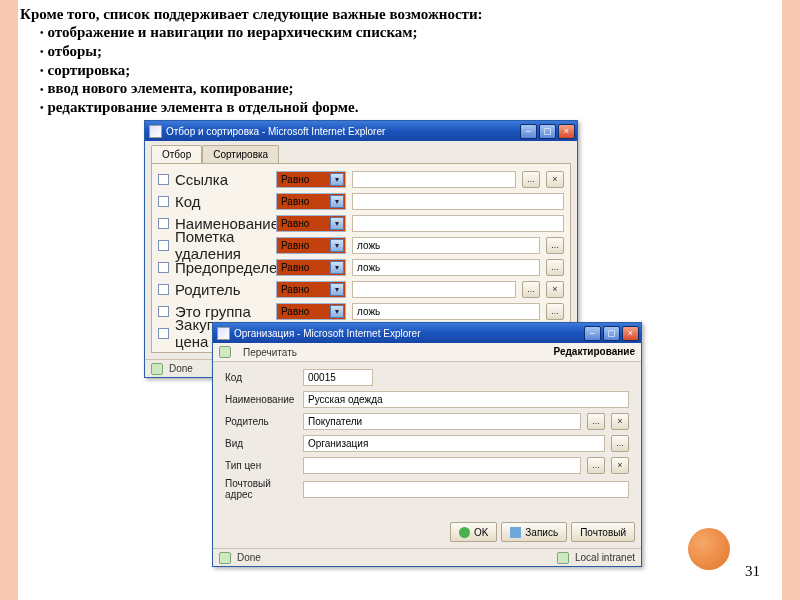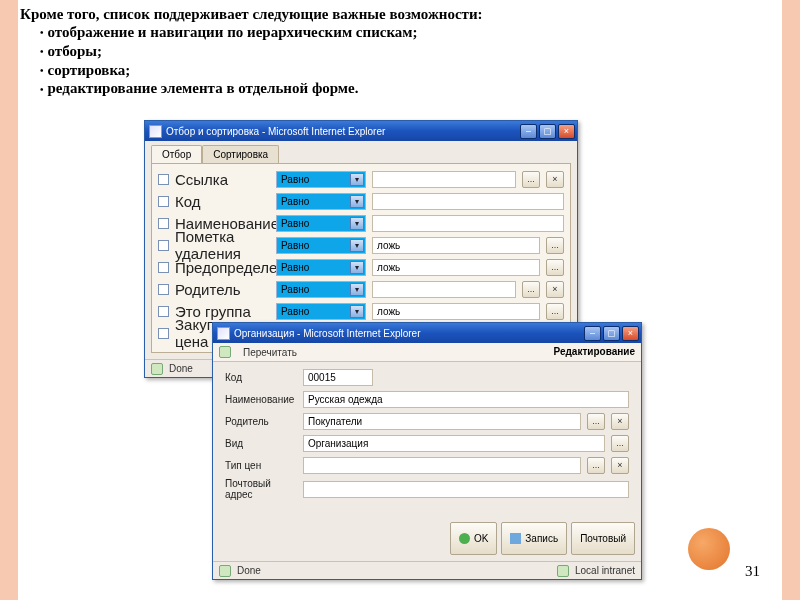--- a/index.html
+++ b/index.html
@@ -96,23 +96,23 @@
     display:flex; align-items:center; gap:6px;
     margin-bottom:4px;
     height:18px;
   }
   .form-row .chk {
     width:11px; height:11px; border:1px solid #7a91b5; background:#fff;
   }
   .form-row .lbl { width:95px; font-size:15px; color:#222; }
   .form-row .lbl-wide { width:72px; font-size:10px; color:#222; }
   .sel {
-    height:17px; width:90px;
+    height:17px; width:70px;
     border:1px solid #9db3d1;
-    background:#0ea5e9;
+    background:#c2410c;
     display:flex; align-items:center; justify-content:space-between;
     padding:0 1px 0 4px;
     font-size:10px;
   }
   .sel .arrow {
     width:14px; height:13px;
     background:linear-gradient(to bottom,#cfe2f9,#88b0e4);
     border:1px solid #5779b0;
     display:flex; align-items:center; justify-content:center;
   }
@@ -134,21 +134,21 @@
 
   .statusbar {
     height:18px; background:#efeae3; border-top:1px solid #cbc2b3;
     display:flex; align-items:center; padding:0 6px; gap:6px;
     font-size:10px; color:#333;
   }
   .statusbar .sb-spacer { flex:1; }
   .statusbar .sb-icon { width:12px; height:12px; background:#d0e8c0; border:1px solid #7a7; border-radius:2px; }
 
   .btn {
-    height:33px; padding:0 8px;
+    height:20px; padding:0 8px;
     border:1px solid #b0a68f;
     background:linear-gradient(to bottom,#fdfbf7,#e6ddc9);
     display:inline-flex; align-items:center; gap:4px;
     border-radius:2px; font-size:10px;
   }
   .btn .bicon { width:11px; height:11px; }
   .btn .bicon.ok { background:#4caf50; border-radius:50%; }
   .btn .bicon.save { background:#6fa7df; }
   .bottom-btns { display:flex; justify-content:flex-end; gap:4px; padding:6px; }
 </style>
@@ -157,20 +157,21 @@
 
 <div class="slide-border-left"></div>
 <div class="slide-border-right"></div>
 
 <div class="content">
   <p class="heading">Кроме того, список поддерживает следующие важные возможности:</p>
   <ul>
     <li>отображение и навигации по иерархическим спискам;</li>
     <li>отборы;</li>
     <li>сортировка;</li>
+    <li>ввод нового элемента, копирование;</li>
     <li>редактирование элемента в отдельной форме.</li>
   </ul>
 </div>
 
 <div class="orange-circle"></div>
 <div class="page-num">31</div>
 
 <div class="win" style="left:144px; top:120px; width:434px;">
   <div class="titlebar">
     <span class="tb-icon"></span>

